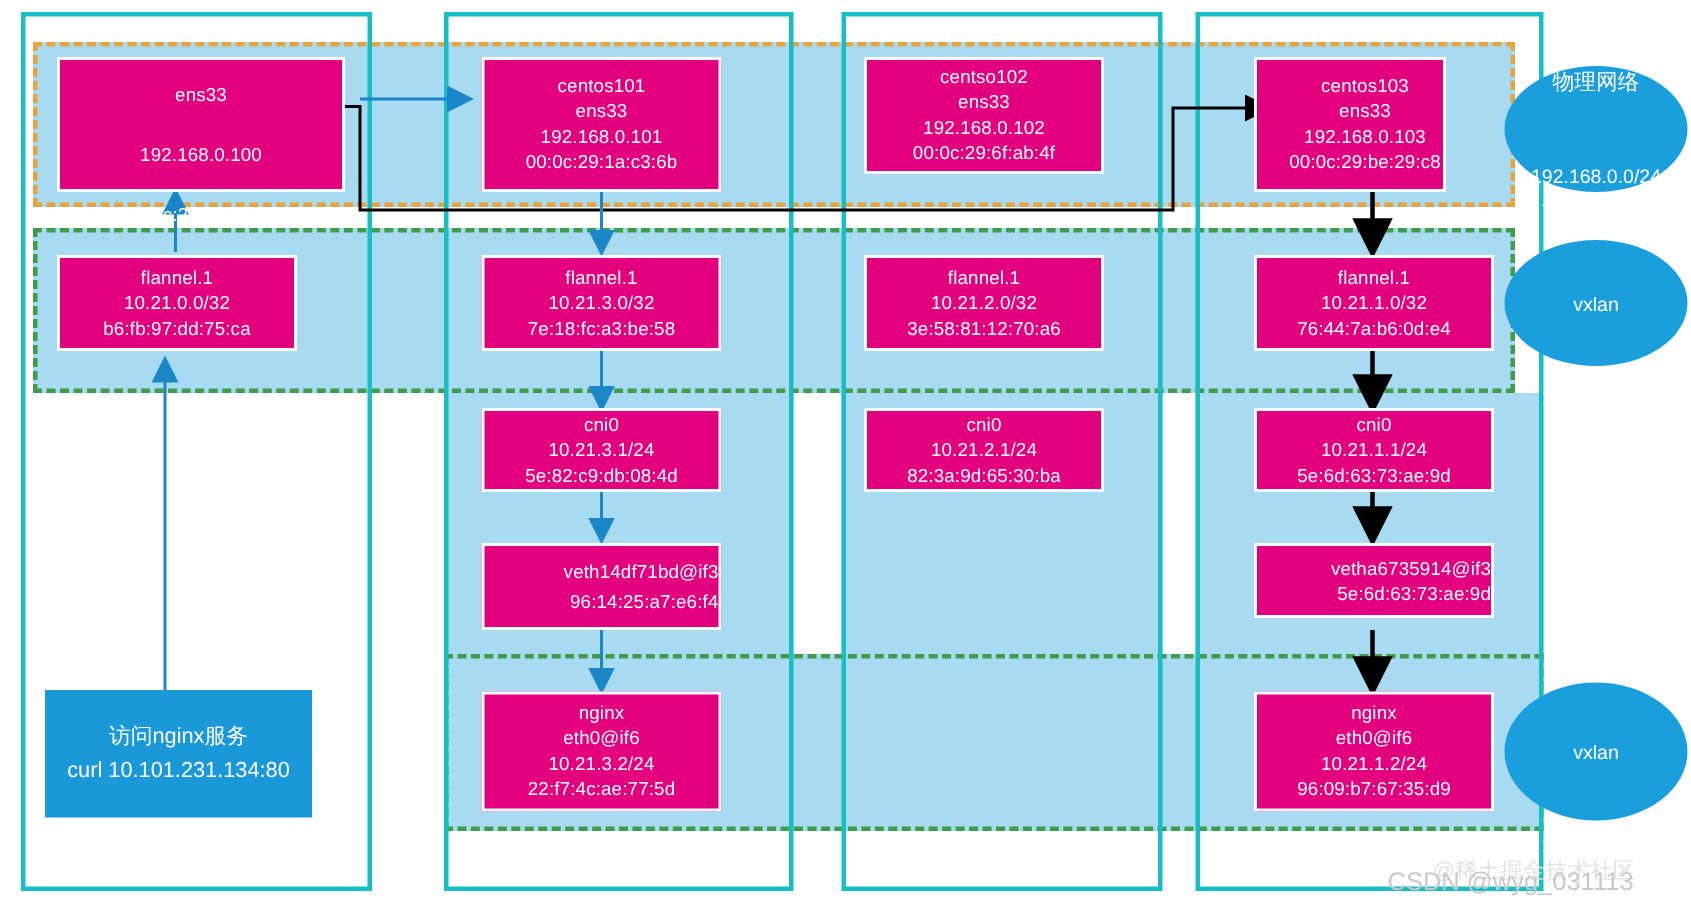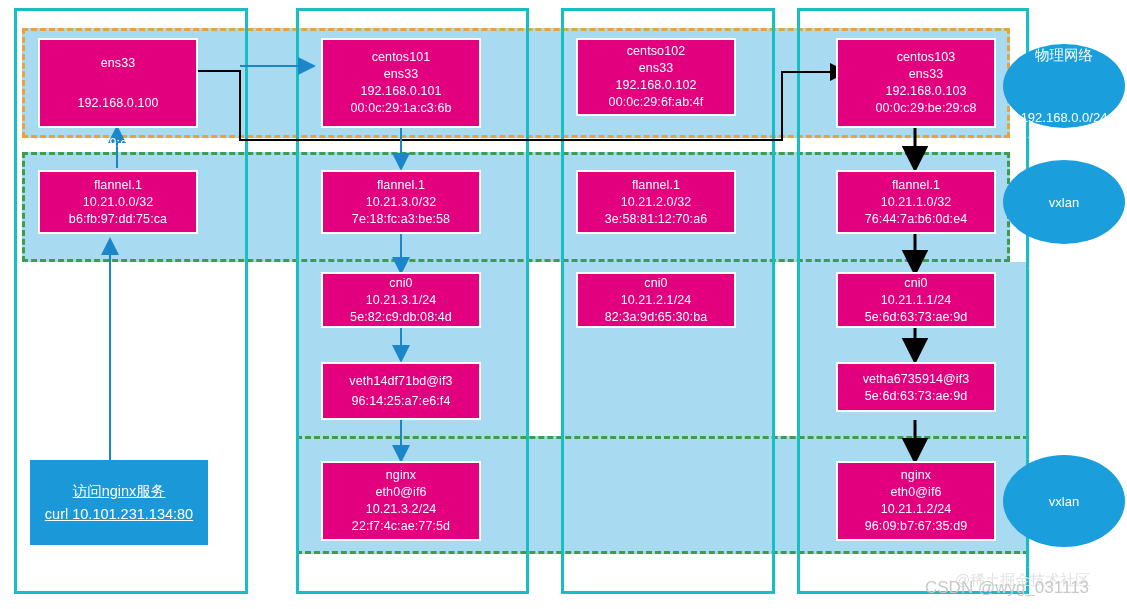--- a/index.html
+++ b/index.html
@@ -17,25 +17,25 @@
   .band.flan{border:3px dashed #3f9c4b;}
   .band.cont{border:3px dashed #3f9c4b;}
   .band.plain{border:none;}
 
   
   .node{position:absolute;background:#e2007f;border:2px solid #ffffff;
         color:#ffffff;box-sizing:border-box;display:flex;flex-direction:column;
         align-items:center;justify-content:center;text-align:center;
         font-size:12.5px;line-height:17px;letter-spacing:.1px;}
   .node .ln{display:block;white-space:nowrap;}
-  .node.veth{justify-content:space-around;padding:7px 0;}
+  .node.veth{justify-content:space-around;padding:7px 0;align-items:flex-end;}
 
   .bluebox{position:absolute;background:#1b98d8;color:#ffffff;
            display:flex;flex-direction:column;align-items:center;justify-content:center;
-           text-align:center;font-size:14.5px;line-height:23px;box-sizing:border-box;text-decoration:underline;}
+           text-align:center;font-size:14.5px;line-height:23px;box-sizing:border-box;}
 
   
   .ellipse{position:absolute;background:#1b9fdc;border-radius:50%;
            color:#ffffff;display:flex;flex-direction:column;
            align-items:center;justify-content:center;text-align:center;
            font-size:13px;line-height:19px;box-sizing:border-box;gap:43px;}
   .ellipse .big{font-size:14.5px;}
 
   
   svg#wires{position:absolute;left:0;top:0;width:1127px;height:609px;overflow:visible;}
@@ -94,42 +94,42 @@
 
     <path d="M915,128 L915,168" fill="none" stroke="#000000" stroke-width="3" marker-end="url(#ablk)"></path>
 
     <path d="M915,234 L915,272" fill="none" stroke="#000000" stroke-width="3" marker-end="url(#ablk)"></path>
 
     <path d="M915,328 L915,360" fill="none" stroke="#000000" stroke-width="3" marker-end="url(#ablk)"></path>
 
     <path d="M915,420 L915,460" fill="none" stroke="#000000" stroke-width="3" marker-end="url(#ablk)"></path>
   </svg>
 
-  <div class="node" style="left:38px;top:38px;width:160px;height:90px;gap:23px;">
+  <div class="node" style="left:38px;top:38px;width:192px;height:90px;gap:23px;">
     <span class="ln">centos100</span>
     <span class="ln">ens33</span>
     <span class="ln">192.168.0.100</span>
     <span class="ln">00:0c:29:cc:91:94</span>
   </div>
 
   <div class="node" style="left:321px;top:38px;width:160px;height:90px;">
     <span class="ln">centos101</span>
     <span class="ln">ens33</span>
     <span class="ln">192.168.0.101</span>
     <span class="ln">00:0c:29:1a:c3:6b</span>
   </div>
 
   <div class="node" style="left:576px;top:38px;width:160px;height:78px;">
     <span class="ln">centso102</span>
     <span class="ln">ens33</span>
     <span class="ln">192.168.0.102</span>
     <span class="ln">00:0c:29:6f:ab:4f</span>
   </div>
 
-  <div class="node" style="left:836px;top:38px;width:160px;height:90px;padding-left:20px;">
+  <div class="node" style="left:836px;top:38px;width:128px;height:90px;padding-left:20px;">
     <span class="ln">centos103</span>
     <span class="ln">ens33</span>
     <span class="ln">192.168.0.103</span>
     <span class="ln">00:0c:29:be:29:c8</span>
   </div>
 
   <div class="node" style="left:38px;top:170px;width:160px;height:64px;">
     <span class="ln">flannel.1</span>
     <span class="ln">10.21.0.0/32</span>
     <span class="ln">b6:fb:97:dd:75:ca</span>

